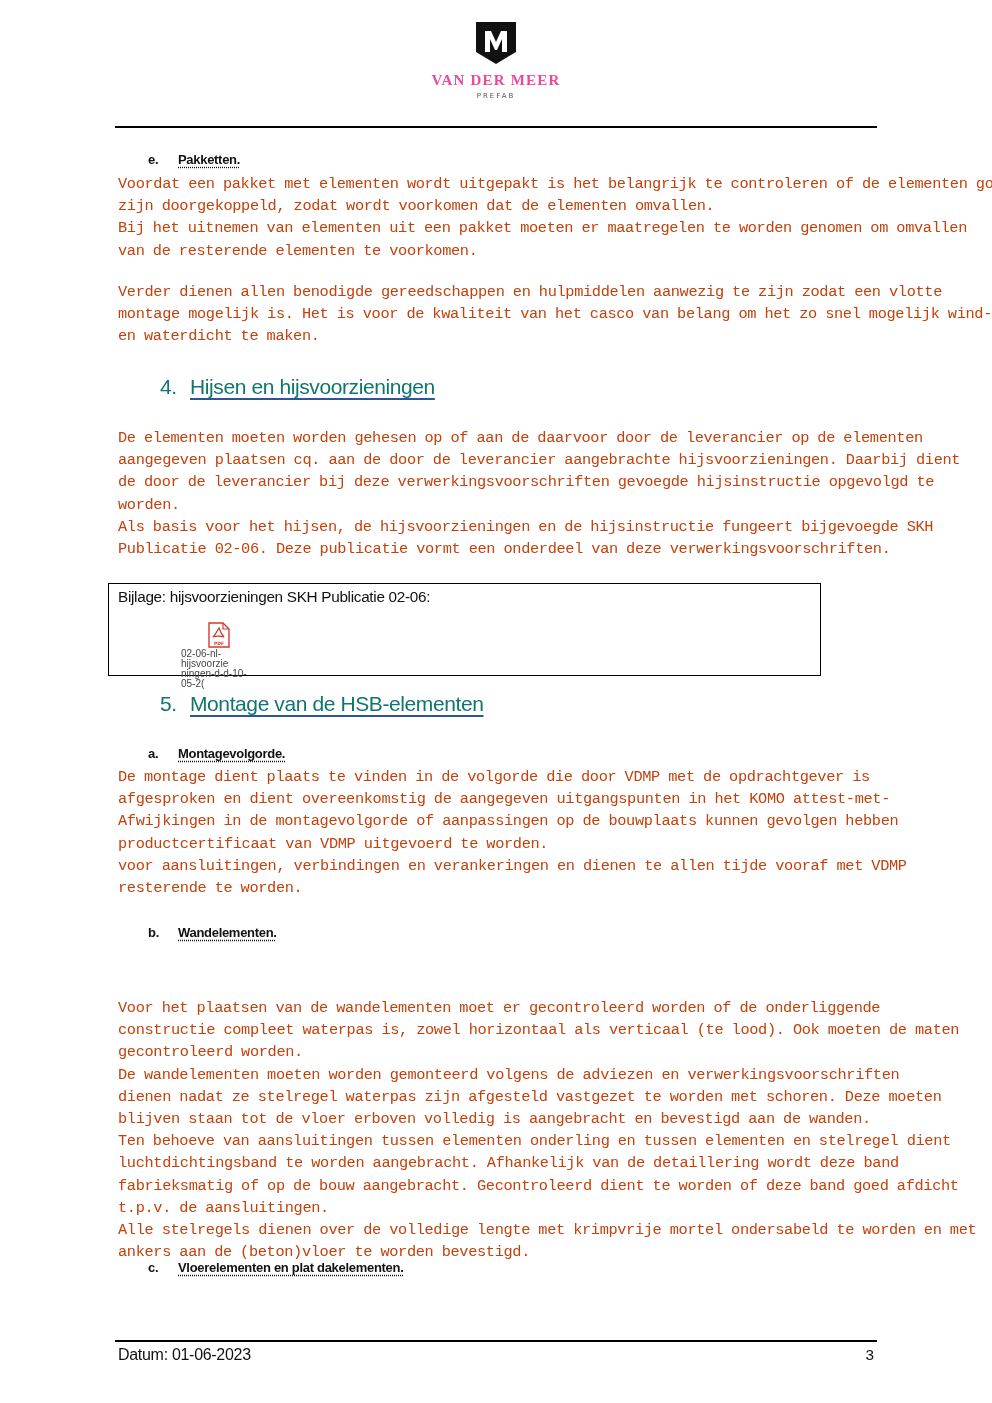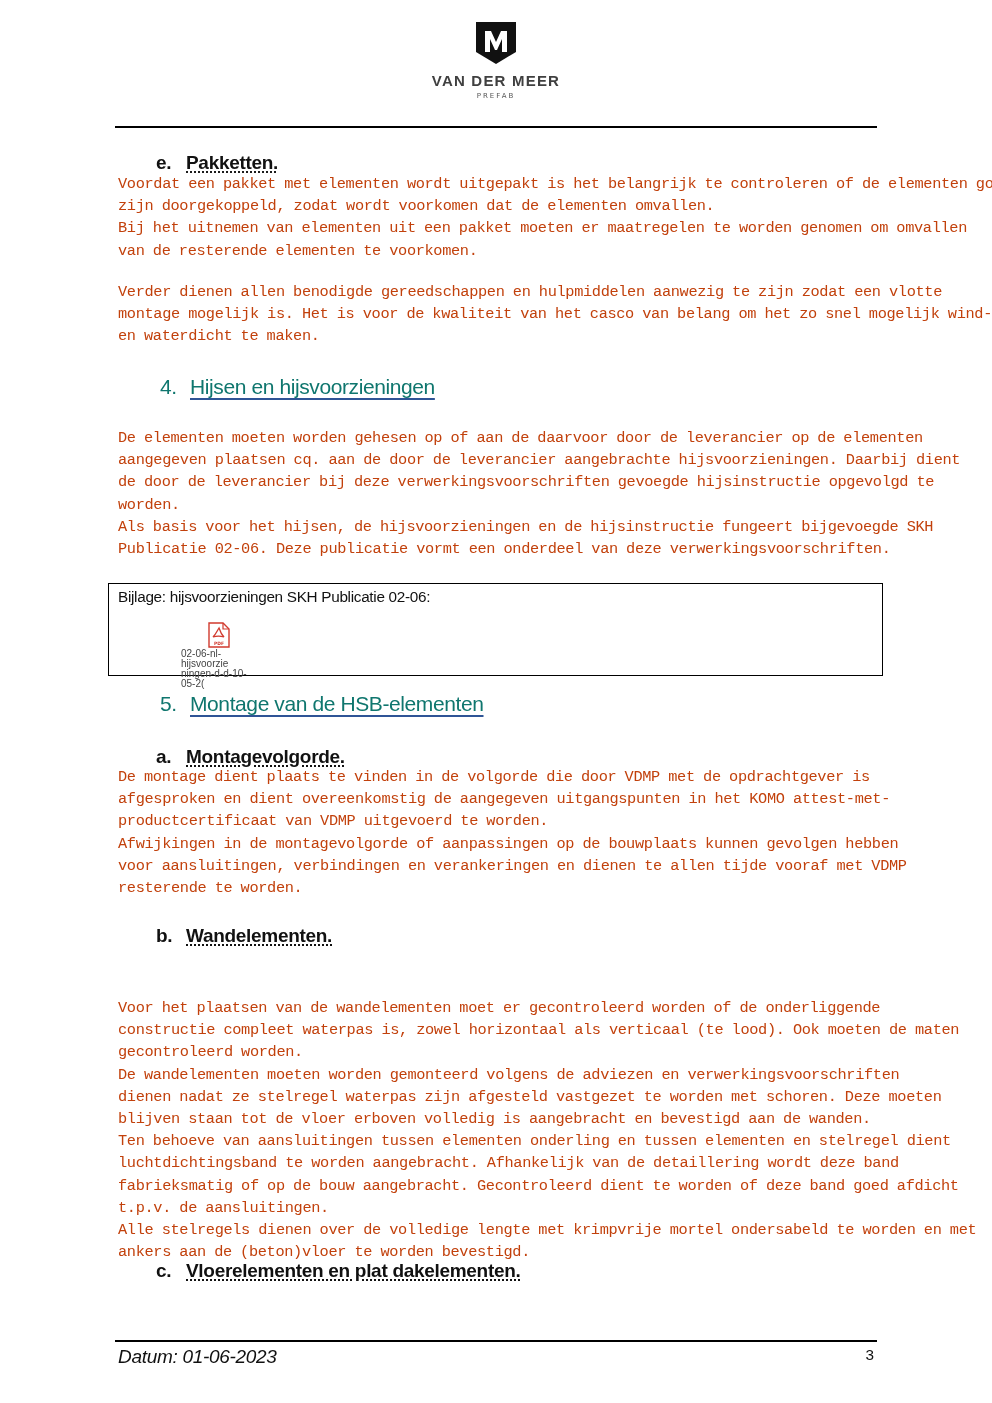--- a/index.html
+++ b/index.html
@@ -3,50 +3,50 @@
 <meta charset="utf-8">
 <style>
   html, body { margin: 0; padding: 0; background: #ffffff; }
   body { width: 992px; height: 1403px; position: relative; overflow: hidden;
          font-family: "Liberation Sans", sans-serif; color: #111; }
   .page { position: absolute; left: 0; top: 0; width: 992px; height: 1403px; }
 
   
   .logo { position: absolute; left: 0; width: 992px; top: 20px; text-align: center; }
   .logo-shield { display: block; margin: 0 auto; width: 44px; height: 46px; }
-  .logo-name { font-family: Liberation Sans, sans-serif; font-weight: bold; font-size: 15px;
-               letter-spacing: 1.2px; margin-top: 6px; color: #404040; }
+  .logo-name { font-family: Liberation Serif, serif; font-weight: bold; font-size: 15px;
+               letter-spacing: 1.2px; margin-top: 6px; color: #ec4899; }
   .logo-sub { font-family: "DejaVu Sans", sans-serif; font-size: 7px; letter-spacing: 2px;
               color: #555; margin-top: 3px; }
   .header-rule { position: absolute; left: 115px; width: 762px; top: 126px; height: 2px; background: #000; }
   .p { position: absolute; left: 118px; width: 760px; font-size: 15.3px; line-height: 22.2px;
        font-family: Liberation Mono, monospace; color: #c2410c; letter-spacing: -0.35px; word-spacing: -0.5px; }
   .p .line { display: block; white-space: nowrap; }
 
-  .subhead { position: absolute; left: 156px; font-weight: bold; font-size: 19px;
+  .subhead { position: absolute; left: 148px; font-weight: bold; font-size: 13px;
              font-family: "Liberation Sans", sans-serif; letter-spacing: -0.3px; }
   .subhead .letter { display: inline-block; width: 30px; }
   .subhead .title { text-decoration: underline dotted; text-underline-offset: 3px; }
 
   .h1 { position: absolute; left: 160px; font-size: 21px; color: #0f766e;
         font-family: "Liberation Sans", sans-serif; letter-spacing: -0.4px; }
   .h1 .num { display: inline-block; width: 30px; }
   .h1 .title { text-decoration: underline; text-decoration-thickness: 2px; text-underline-offset: 4px; text-decoration-color: #2f5496; }
 
   
-  .attach-box { position: absolute; left: 108px; top: 583px; width: 775px; height: 93px;
+  .attach-box { position: absolute; left: 108px; top: 583px; width: 713px; height: 93px;
                 border: 1.5px solid #000; box-sizing: border-box; }
   .attach-label { position: absolute; left: 9px; top: 4px; font-size: 15.3px; letter-spacing: -0.3px; }
   .attach-file { position: absolute; left: 70px; top: 38px; width: 80px; text-align: center; cursor: pointer; }
   .pdf-icon { display: block; margin: 0 auto; width: 22px; height: 26px; }
   .attach-name { font-size: 10px; line-height: 10px; color: #444; margin-top: 1px; text-align: left; padding-left: 2px; }
 
   
   .footer-rule { position: absolute; left: 115px; width: 762px; top: 1340px; height: 2px; background: #000; }
-  .footer-date { position: absolute; left: 118px; top: 1346px; font-size: 19px; letter-spacing: -0.3px; font-style: italic; }
+  .footer-date { position: absolute; left: 118px; top: 1346px; font-size: 16px; letter-spacing: -0.3px; }
   .footer-page { position: absolute; right: 118px; top: 1346px; font-size: 15.3px; }
 </style>
 </head>
 <body>
 
 <div class="page">
 
   <div class="logo">
     <svg class="logo-shield" viewBox="0 0 44 46">
       <path d="M2 2 H42 V32 L22 44 L2 32 Z" fill="#111"></path>
@@ -104,22 +104,22 @@
   <div class="h1" style="top:692px;">
     <span class="num">5.</span><span class="title">Montage van de HSB-elementen</span>
   </div>
 
   <div class="subhead" style="top:746px;">
     <span class="letter">a.</span><span class="title">Montagevolgorde.</span>
   </div>
   <div class="p" style="top:766px;">
     <span class="line">De montage dient plaats te vinden in de volgorde die door VDMP met de opdrachtgever is</span>
     <span class="line">afgesproken en dient overeenkomstig de aangegeven uitgangspunten in het KOMO attest-met-</span>
+    <span class="line">Afwijkingen in de montagevolgorde of aanpassingen op de bouwplaats kunnen gevolgen hebben</span>
     <span class="line">productcertificaat van VDMP uitgevoerd te worden.</span>
-    <span class="line">Afwijkingen in de montagevolgorde of aanpassingen op de bouwplaats kunnen gevolgen hebben</span>
     <span class="line">voor aansluitingen, verbindingen en verankeringen en dienen te allen tijde vooraf met VDMP</span>
     <span class="line">resterende te worden.</span>
   </div>
 
   <div class="subhead" style="top:925px;">
     <span class="letter">b.</span><span class="title">Wandelementen.</span>
   </div>
   <div class="p" style="top:997px;">
     <span class="line">Voor het plaatsen van de wandelementen moet er gecontroleerd worden of de onderliggende</span>
     <span class="line">constructie compleet waterpas is, zowel horizontaal als verticaal (te lood). Ook moeten de maten</span>

